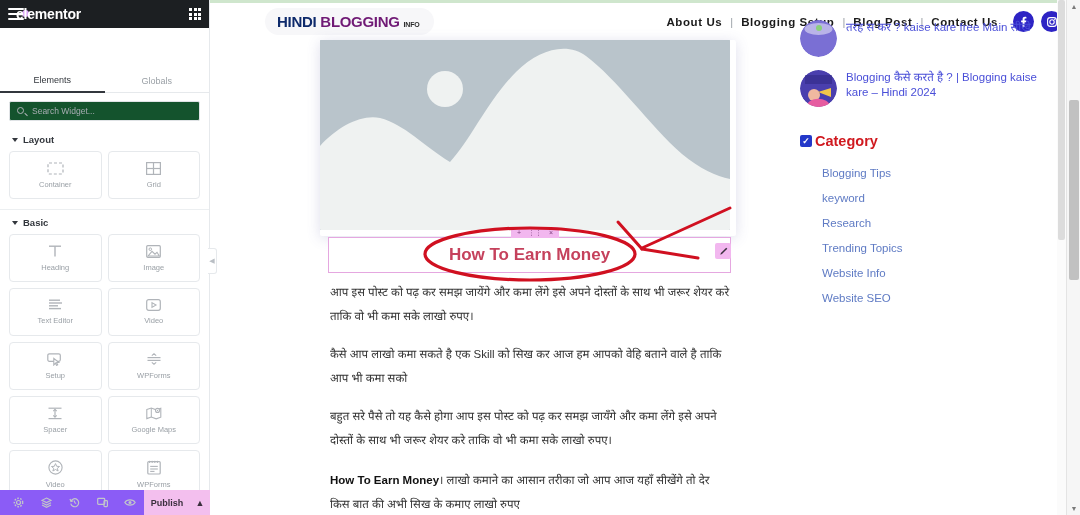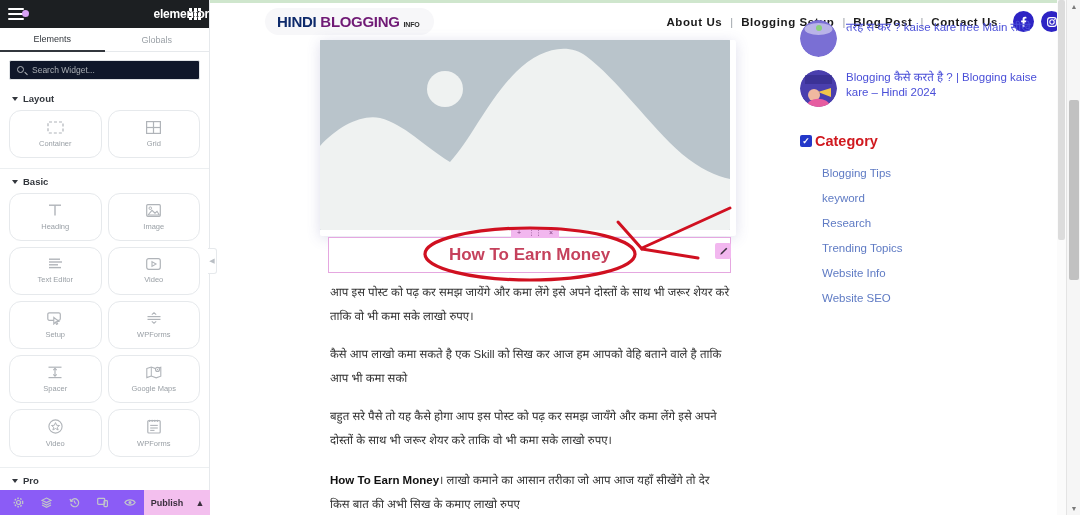--- a/index.html
+++ b/index.html
@@ -27,44 +27,45 @@
     position: absolute; left: 0; width: 16px; height: 2px; background: #fff; border-radius: 1px;
   }
   .hamburger span:nth-child(1) { top: 0; }
   .hamburger span:nth-child(2) { top: 5px; }
   .hamburger span:nth-child(3) { top: 10px; }
   .notif-dot {
     position: absolute; top: 2px; left: 14px; width: 7px; height: 7px;
     border-radius: 50%; background: #d9a2f5;
   }
   .brand-title {
-    font-size: 12px; font-weight: bold; letter-spacing: -0.2px;
-    color: #ffffff; position: absolute; left: 0; right: 0; text-align: right;
+    font-size: 14px; font-weight: bold; letter-spacing: -0.2px;
+    color: #ffffff; position: absolute; left: 16px; right: 0; text-align: left;
     pointer-events: none;
   }
   .grid-icon {
     display: grid; grid-template-columns: repeat(3, 3px); grid-template-rows: repeat(3, 3px);
     gap: 1.5px; cursor: pointer;
   }
   .grid-icon i { background: #fff; display: block; width: 3px; height: 3px; }
 
   .panel-tabs {
     display: flex; height: 24px; border-bottom: 1px solid #e6e9ec; flex: 0 0 auto;
     background: #fff;
+    margin-top: 41px;
   }
   .panel-tab {
     flex: 1; display: flex; align-items: center; justify-content: center;
     font-size: 9px; color: #9aa0a6; cursor: pointer; height: 24px;
   }
   .panel-tab.active { color: #33373d; border-bottom: 2px solid #33373d; font-weight: normal; }
 
   .search-wrap { padding: 8px 9px 6px 9px; flex: 0 0 auto; }
   .search-box {
     position: relative; height: 20px; border: 1px solid #e0e3e6; border-radius: 2px;
-    display: flex; align-items: center; padding-left: 22px; background: #0f172a;
+    display: flex; align-items: center; padding-left: 22px; background: #14532d;
   }
   .search-box .mag {
     position: absolute; left: 7px; top: 5px; width: 7px; height: 7px;
     border: 1.2px solid #b0b4b9; border-radius: 50%;
   }
   .search-box .mag::after {
     content: ""; position: absolute; left: 6px; top: 6px; width: 4px; height: 1.2px;
     background: #b0b4b9; transform: rotate(45deg);
   }
   .search-box input {
@@ -78,21 +79,21 @@
   .section-title {
     font-size: 9.5px; font-weight: bold; color: #33373d;
     padding: 7px 0 6px 12px; display: flex; align-items: center; gap: 5px;
   }
   .caret { width: 0; height: 0; border-left: 3px solid transparent; border-right: 3px solid transparent;
            border-top: 4px solid #33373d; }
   .widget-grid {
     display: grid; grid-template-columns: 1fr 1fr; gap: 6px; padding: 0 9px 6px 9px;
   }
   .widget-card {
-    height: 48px; border: 1px solid #e6e9ec; border-radius: 12px; background: #fff;
+    height: 48px; border: 1px solid #e6e9ec; border-radius: 4px; background: #fff;
     display: flex; flex-direction: column; align-items: center; justify-content: center;
     gap: 5px; cursor: grab;
   }
   .widget-card .label { font-size: 7.5px; color: #9aa0a6; }
   .widget-card svg { display: block; }
   .grid-divider { height: 1px; background: #eceff1; margin: 4px 0 0 0; }
 
   .panel-footer {
     position: absolute; left: 0; bottom: 0; width: 210px; height: 25px;
     background: #8b5cf6; display: flex; align-items: stretch; z-index: 5;

